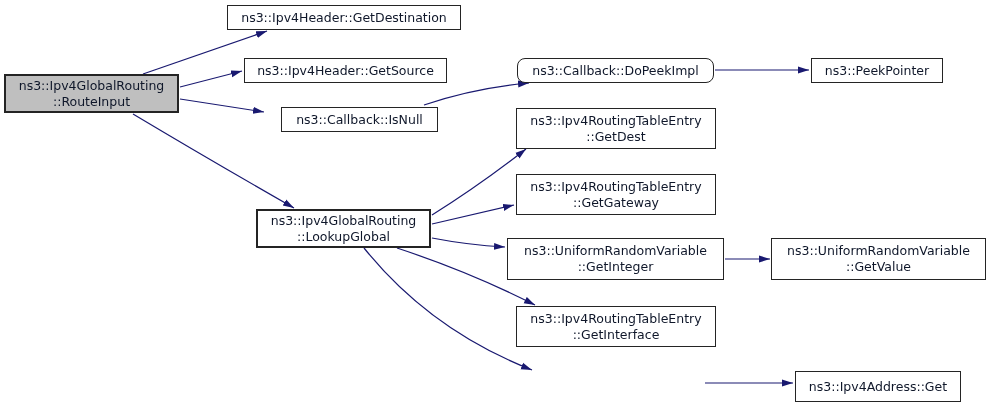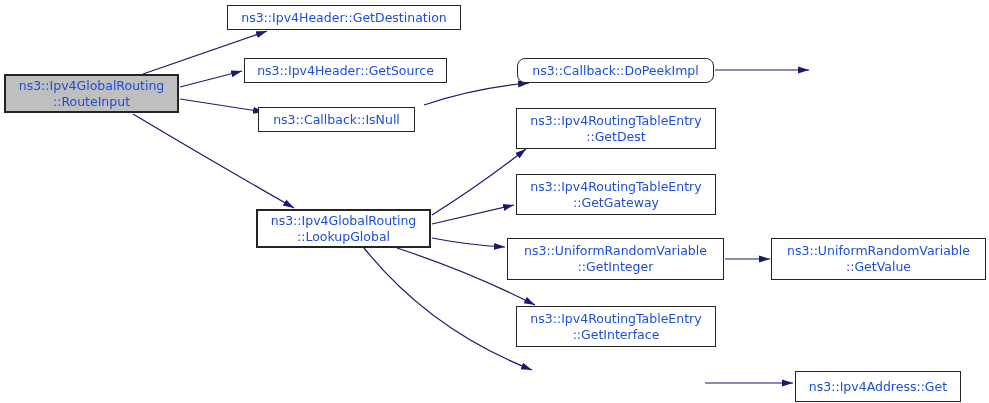--- a/index.html
+++ b/index.html
@@ -9,21 +9,21 @@
     background:#ffffff;
     font-family:"DejaVu Sans","Liberation Sans",sans-serif;
     overflow:hidden;
   }
   #edge-layer{position:absolute;left:0;top:0;width:989px;height:403px;}
   .edge{stroke:var(--edge-color,#191970);stroke-width:1.2;fill:none;}
   .node{
     position:absolute;box-sizing:border-box;
     background:var(--node-fill,#ffffff);
     border:1px solid var(--node-border,#242424);
-    color:#1d4ed8;
+    color:#0f172a;
     font-size:12.5px;line-height:1.25;
     display:flex;align-items:center;justify-content:center;
     text-align:center;white-space:pre-line;
     cursor:pointer;
   }
   .node.root{
     background:var(--root-fill,#bfbfbf);
     border-width:2px;cursor:default;
   }
   .node.bold{border-width:2px;}
@@ -54,24 +54,25 @@
     <path class="edge" d="M705,383 L793,383" marker-end="url(#arrow)"></path>
   </svg>
 
   <div class="node root" style="left:4px;top:74px;width:175px;height:39px;">ns3::Ipv4GlobalRouting
 ::RouteInput</div>
 
   <div class="node" style="left:227px;top:5px;width:234px;height:25px;">ns3::Ipv4Header::GetDestination</div>
 
   <div class="node" style="left:244px;top:58px;width:203px;height:25px;">ns3::Ipv4Header::GetSource</div>
 
-  <div class="node" style="left:258px;top:107px;width:157px;height:25px;">ns3::Callback::IsNull</div>
+  <div class="node" style="left:281px;top:107px;width:157px;height:25px;">ns3::Callback::IsNull</div>
 
   <div class="node" style="left:517px;top:58px;width:197px;height:25px;border-radius:8px;">ns3::Callback::DoPeekImpl</div>
 
+  <div class="node" style="left:811px;top:58px;width:132px;height:25px;">ns3::PeekPointer</div>
 
   <div class="node" style="left:516px;top:108px;width:200px;height:41px;">ns3::Ipv4RoutingTableEntry
 ::GetDest</div>
 
   <div class="node" style="left:516px;top:174px;width:200px;height:41px;">ns3::Ipv4RoutingTableEntry
 ::GetGateway</div>
 
   <div class="node bold" style="left:256px;top:209px;width:175px;height:39px;">ns3::Ipv4GlobalRouting
 ::LookupGlobal</div>
 

